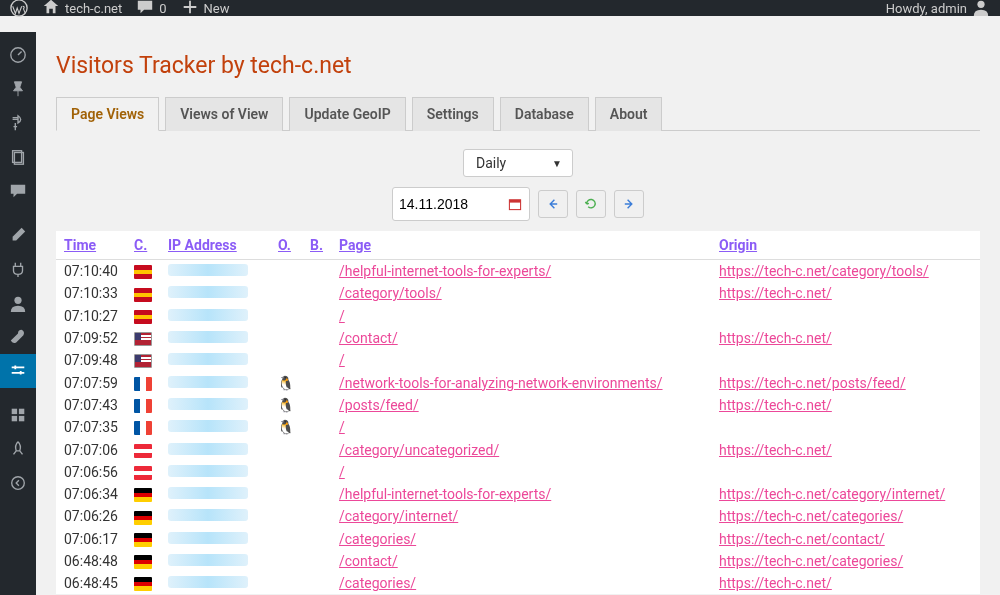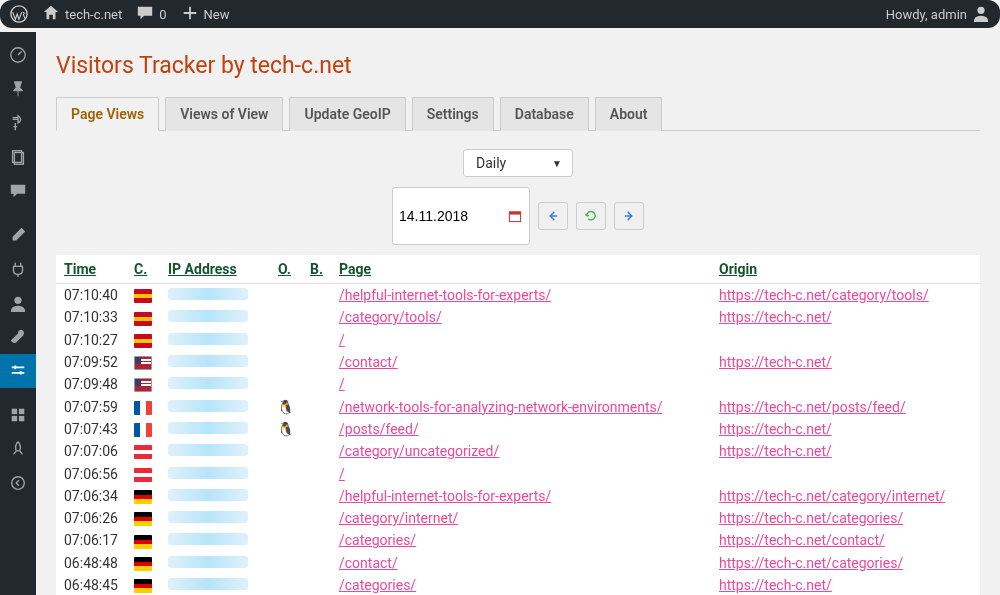--- a/index.html
+++ b/index.html
@@ -1,19 +1,19 @@
 <!DOCTYPE html>
 <html><head>
 <meta charset="utf-8">
 <style>
 * { margin: 0; padding: 0; box-sizing: border-box; }
 body { font-family: -apple-system, BlinkMacSystemFont, "Segoe UI", Roboto, sans-serif; font-size: 13px; background: #f1f1f1; color: #333; }
 
 
-.adminbar { background: #23282d; color: #ccc; height: 28px; display: flex; align-items: center; justify-content: space-between; padding: 0 10px; font-size: 13px; position: fixed; top: 0; left: 0; right: 0; z-index: 100; border-radius: 12px; }
+.adminbar { background: #23282d; color: #ccc; height: 16px; display: flex; align-items: center; justify-content: space-between; padding: 0 10px; font-size: 13px; position: fixed; top: 0; left: 0; right: 0; z-index: 100; }
 .adminbar-left, .adminbar-right { display: flex; align-items: center; gap: 14px; }
 .adminbar-item { display: flex; align-items: center; gap: 5px; cursor: pointer; color: #ccc; }
 .ab-icon { font-size: 16px; line-height: 1; }
 
 
 .sidebar { position: fixed; top: 32px; left: 0; width: 36px; bottom: 0; background: #23282d; display: flex; flex-direction: column; padding-top: 6px; z-index: 50; }
 .sidebar-item { width: 36px; height: 34px; display: flex; align-items: center; justify-content: center; color: #a0a5aa; cursor: pointer; position: relative; }
 .sidebar-item.active { background: #0073aa; color: #fff; }
 .sidebar-item.active::after { content: ''; position: absolute; right: -8px; top: 50%; margin-top: -8px; border: 8px solid transparent; border-right-color: #f1f1f1; }
 
@@ -24,31 +24,31 @@
 
 .tabs { display: flex; gap: 6px; border-bottom: 1px solid #ccc; margin-bottom: 18px; }
 .tab { background: #e5e5e5; border: 1px solid #ccc; border-bottom: none; padding: 8px 14px; font-weight: 600; font-size: 14px; color: #555; cursor: pointer; border-radius: 0; margin-bottom: -1px; }
 .tab.active { background: #f1f1f1; color: #a16207; border-bottom: 1px solid #f1f1f1; }
 
 
 .controls { text-align: center; }
 .controls-row { display: flex; justify-content: center; align-items: center; gap: 8px; margin-bottom: 10px; }
 .select-wrap { background: #fff; border: 1px solid #ccc; border-radius: 3px; padding: 5px 30px 5px 12px; font-size: 14px; cursor: pointer; display: inline-flex; align-items: center; position: relative; min-width: 110px; }
 .select-wrap::after { content: '▼'; position: absolute; right: 10px; font-size: 10px; }
-.date-input-wrap { background: #fff; border: 1px solid #ccc; border-radius: 3px; padding: 20px 6px; display: inline-flex; align-items: flex-start; gap: 23px; }
+.date-input-wrap { background: #fff; border: 1px solid #ccc; border-radius: 3px; padding: 8px 6px; display: inline-flex; align-items: flex-start; gap: 23px; }
 .date-input { border: none; outline: none; font-size: 14px; width: 85px; }
 .cal-icon { width: 16px; height: 16px; display: flex; align-items: center; justify-content: center; color: #c33; }
 .nav-btn { background: #f0f0f0; border: 1px solid #ccc; border-radius: 3px; width: 30px; height: 28px; display: inline-flex; align-items: center; justify-content: center; cursor: pointer; font-size: 14px; }
 .nav-btn.prev { color: #3b7dd8; }
 .nav-btn.refresh { color: #4caf50; }
 .nav-btn.next { color: #3b7dd8; }
 
 
 .table { width: 100%; border-collapse: collapse; background: #fff; }
-.table th { text-align: left; padding: 6px 8px; font-weight: 700; font-size: 14px; color: #14532d; border-bottom: 1px solid #ddd; background: #fff; }
+.table th { text-align: left; padding: 6px 8px; font-weight: 700; font-size: 14px; color: #8b5cf6; border-bottom: 1px solid #ddd; background: #fff; }
 .table th span { text-decoration: underline; cursor: pointer; }
 .table td { padding: 3px 8px; font-size: 14px; color: #333; vertical-align: middle; }
 .table td a { color: #ec4899; text-decoration: underline; }
 .flag, .os-icon, .browser-icon { width: 18px; height: 14px; display: inline-block; border-radius: 1px; vertical-align: middle; }
 .ip-blur { display: inline-block; width: 80px; height: 12px; background: linear-gradient(90deg,#dff1fb,#b7e4fa,#dff1fb); border-radius: 3px; filter: blur(0.5px); }
 .col-time { width: 70px; }
 .col-c { width: 30px; }
 .col-ip { width: 110px; }
 .col-o { width: 28px; }
 .col-b { width: 28px; }
@@ -319,20 +319,29 @@
         <tr>
           <td>07:07:43</td>
           <td><span class="flag flag-fr"></span></td>
           <td><span class="ip-blur"></span></td>
           <td><span class="os-linux">🐧</span></td>
           <td><span class="br-ie"></span></td>
           <td><a href="#">/posts/feed/</a></td>
           <td><a href="#">https://tech-c.net/</a></td>
         </tr>
         <tr>
+          <td>07:07:35</td>
+          <td><span class="flag flag-fr"></span></td>
+          <td><span class="ip-blur"></span></td>
+          <td><span class="os-linux">🐧</span></td>
+          <td><span class="br-ie"></span></td>
+          <td><a href="#">/</a></td>
+          <td></td>
+        </tr>
+        <tr>
           <td>07:07:06</td>
           <td><span class="flag flag-at"></span></td>
           <td><span class="ip-blur"></span></td>
           <td><span class="os-winvista"></span></td>
           <td><span class="br-sf"></span></td>
           <td><a href="#">/category/uncategorized/</a></td>
           <td><a href="#">https://tech-c.net/</a></td>
         </tr>
         <tr>
           <td>07:06:56</td>

